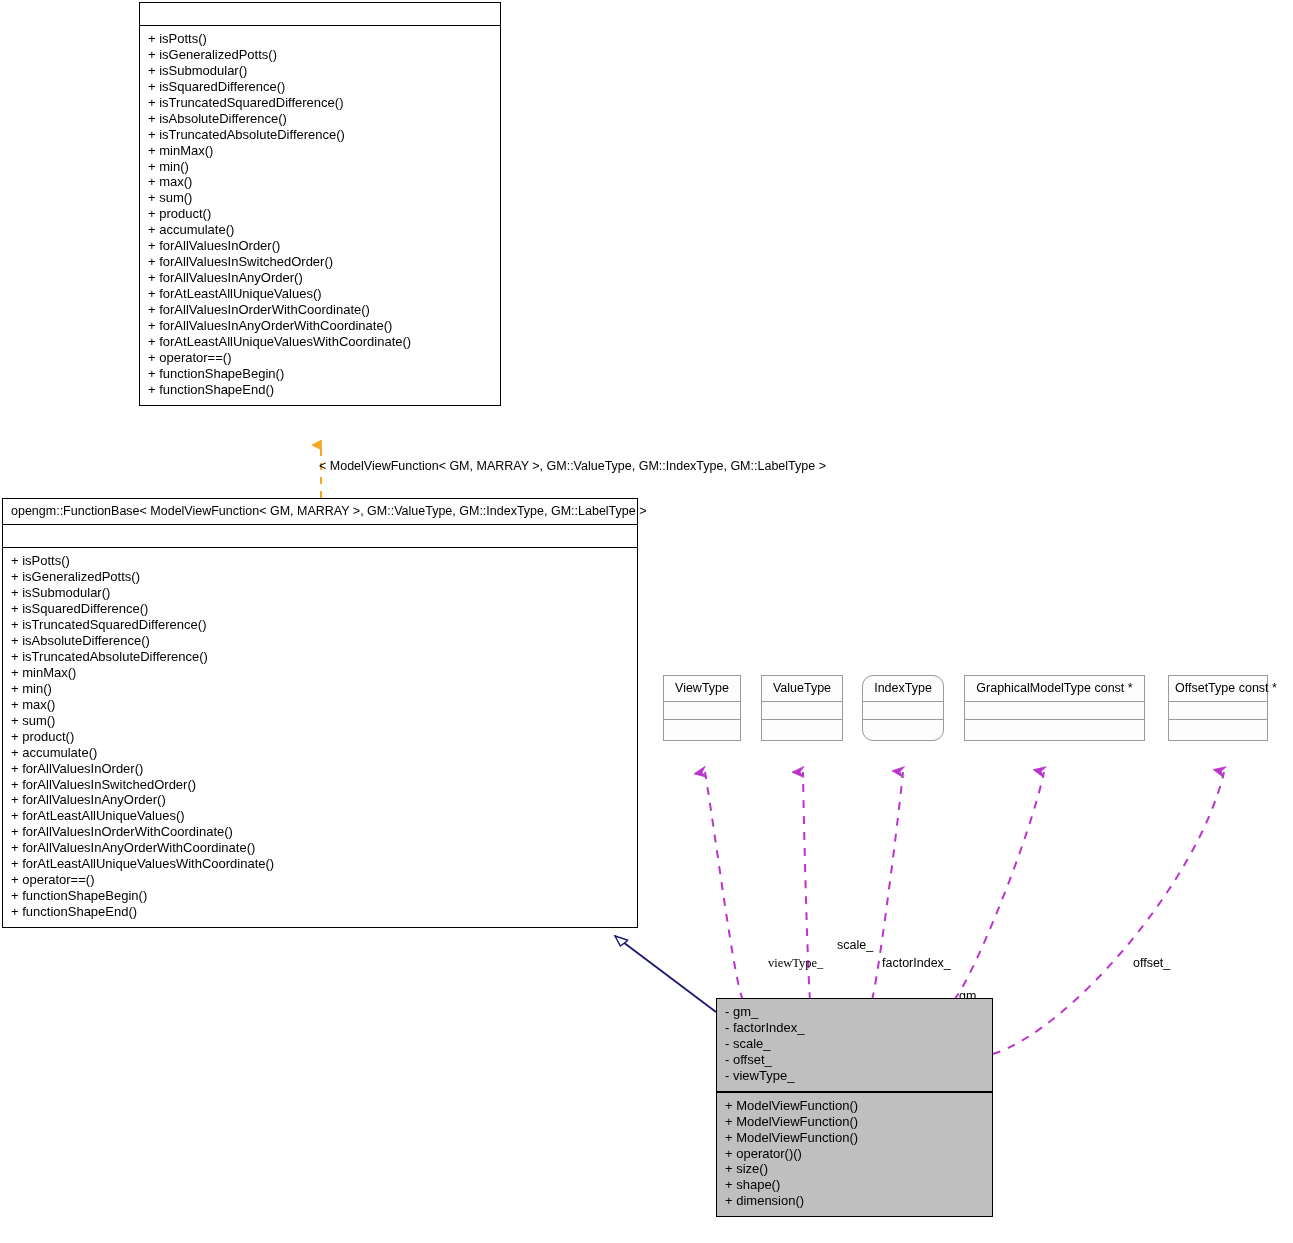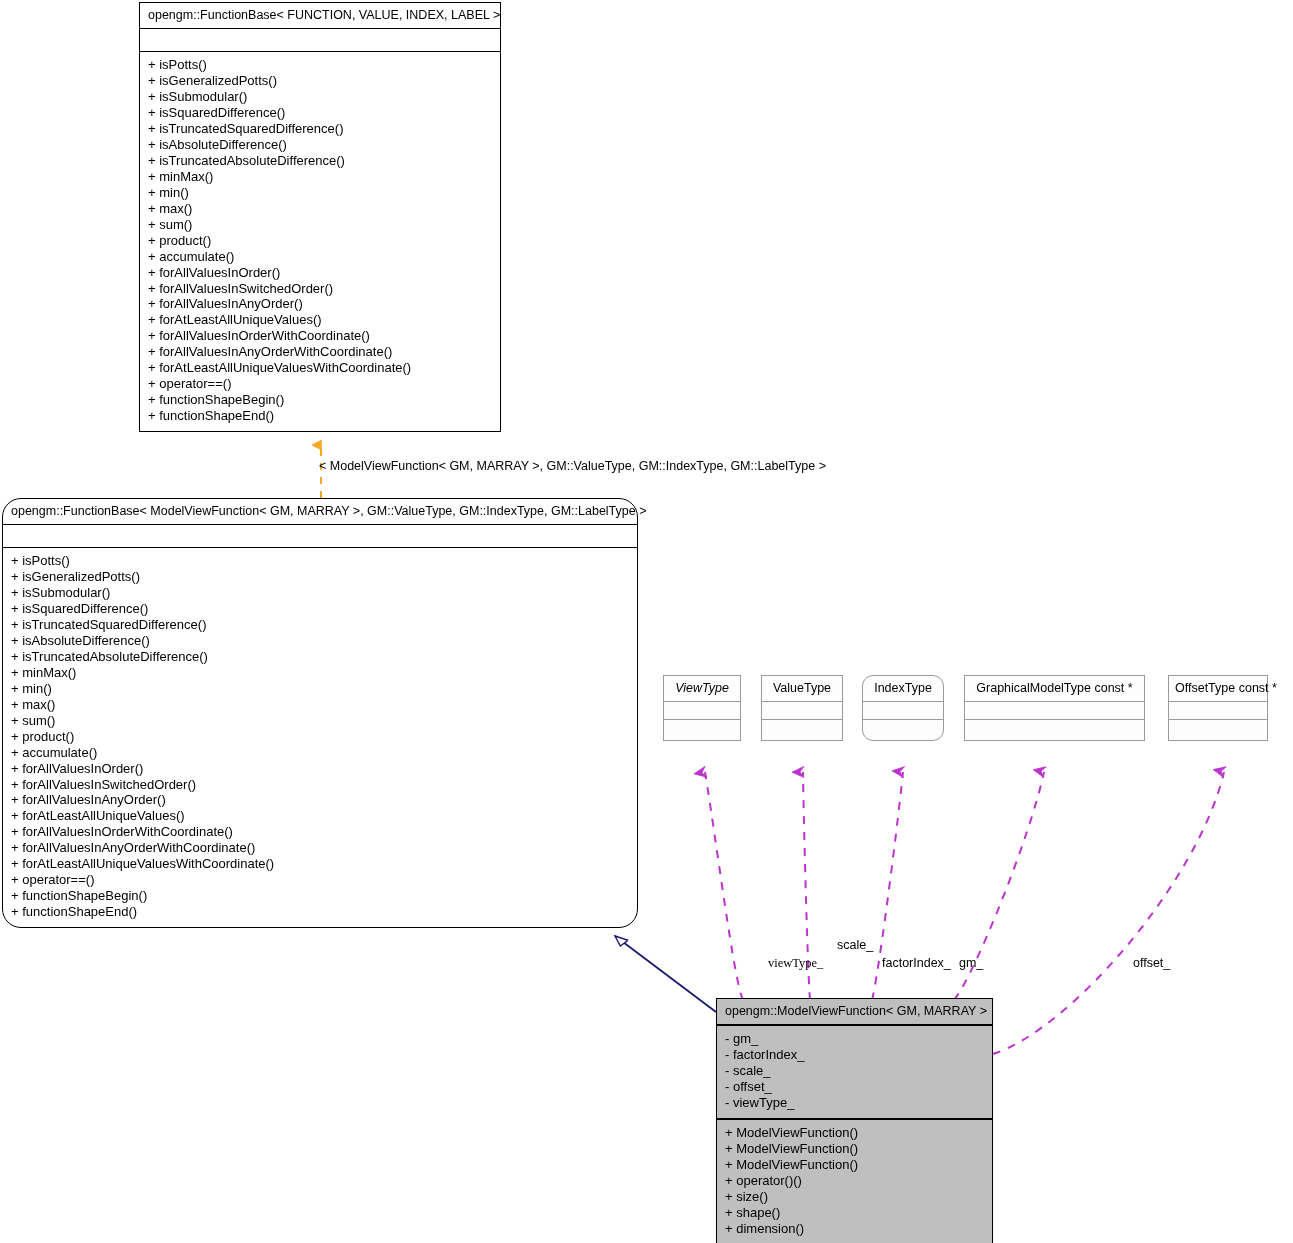--- a/index.html
+++ b/index.html
@@ -129,26 +129,25 @@
   </svg>
 
   <div class="elabel" style="left:319px; top:460px;">&lt; ModelViewFunction&lt; GM, MARRAY &gt;, GM::ValueType, GM::IndexType, GM::LabelType &gt;</div>
 
   <div class="elabel" style="left:768px; top:957px;font-family:Liberation Serif, serif;">viewType_</div>
 
   <div class="elabel" style="left:837px; top:939px;">scale_</div>
 
   <div class="elabel" style="left:882px; top:957px;">factorIndex_</div>
 
-  <div class="elabel" style="left:959px; top:957px;text-align:right;">gm_</div>
+  <div class="elabel" style="left:959px; top:990px;text-align:right;">gm_</div>
 
   <div class="elabel" style="left:1133px; top:957px;">offset_</div>
 
   <div class="umlbox" id="box-function-base-template" style="left:139px; top:2px; width:362px;">
-    <div class="u-title">opengm::FunctionBase&lt; FUNCTION, VALUE, INDEX, LABEL &gt;</div>
     <div class="u-mid tall"></div>
     <div class="u-list">
         <div class="row">+ isPotts()</div>
         <div class="row">+ isGeneralizedPotts()</div>
         <div class="row">+ isSubmodular()</div>
         <div class="row">+ isSquaredDifference()</div>
         <div class="row">+ isTruncatedSquaredDifference()</div>
         <div class="row">+ isAbsoluteDifference()</div>
         <div class="row">+ isTruncatedAbsoluteDifference()</div>
         <div class="row">+ minMax()</div>
@@ -163,21 +162,21 @@
         <div class="row">+ forAtLeastAllUniqueValues()</div>
         <div class="row">+ forAllValuesInOrderWithCoordinate()</div>
         <div class="row">+ forAllValuesInAnyOrderWithCoordinate()</div>
         <div class="row">+ forAtLeastAllUniqueValuesWithCoordinate()</div>
         <div class="row">+ operator==()</div>
         <div class="row">+ functionShapeBegin()</div>
         <div class="row">+ functionShapeEnd()</div>
       </div>
   </div>
 
-  <div class="umlbox" id="box-function-base-instantiated" style="left:2px; top:498px; width:636px;border-radius:19px;">
+  <div class="umlbox" id="box-function-base-instantiated" style="left:2px; top:498px; width:636px;">
     <div class="u-title">opengm::FunctionBase&lt; ModelViewFunction&lt; GM, MARRAY &gt;, GM::ValueType, GM::IndexType, GM::LabelType &gt;</div>
     <div class="u-mid tall"></div>
     <div class="u-list">
         <div class="row">+ isPotts()</div>
         <div class="row">+ isGeneralizedPotts()</div>
         <div class="row">+ isSubmodular()</div>
         <div class="row">+ isSquaredDifference()</div>
         <div class="row">+ isTruncatedSquaredDifference()</div>
         <div class="row">+ isAbsoluteDifference()</div>
         <div class="row">+ isTruncatedAbsoluteDifference()</div>
@@ -193,21 +192,21 @@
         <div class="row">+ forAtLeastAllUniqueValues()</div>
         <div class="row">+ forAllValuesInOrderWithCoordinate()</div>
         <div class="row">+ forAllValuesInAnyOrderWithCoordinate()</div>
         <div class="row">+ forAtLeastAllUniqueValuesWithCoordinate()</div>
         <div class="row">+ operator==()</div>
         <div class="row">+ functionShapeBegin()</div>
         <div class="row">+ functionShapeEnd()</div>
       </div>
   </div>
 
-  <div class="umlbox thin" style="left:663px; top:675px; width:78px;font-style:italic;">
+  <div class="umlbox thin" style="left:663px; top:675px; width:78px;">
     <div class="u-title" style="padding:5px 6px 6px 6px;">ViewType</div>
     <div class="u-mid"></div>
     <div style="height:20px;"></div>
   </div>
 
   <div class="umlbox thin" style="left:761px; top:675px; width:82px;">
     <div class="u-title" style="padding:5px 6px 6px 6px;">ValueType</div>
     <div class="u-mid"></div>
     <div style="height:20px;"></div>
   </div>
@@ -224,21 +223,20 @@
     <div style="height:20px;"></div>
   </div>
 
   <div class="umlbox thin" style="left:1168px; top:675px; width:100px;">
     <div class="u-title" style="padding:5px 6px 6px 6px;">OffsetType const *</div>
     <div class="u-mid"></div>
     <div style="height:20px;"></div>
   </div>
 
   <div class="umlbox gray" id="box-model-view-function" style="left:716px; top:998px; width:277px;">
-    <div class="u-title" style="border-bottom:2px solid #000;">opengm::ModelViewFunction&lt; GM, MARRAY &gt;</div>
     <div class="u-list u-sec" style="border-bottom:2px solid #000;">
         <div class="row">- gm_</div>
         <div class="row">- factorIndex_</div>
         <div class="row">- scale_</div>
         <div class="row">- offset_</div>
         <div class="row">- viewType_</div>
       </div>
     <div class="u-list">
         <div class="row">+ ModelViewFunction()</div>
         <div class="row">+ ModelViewFunction()</div>

